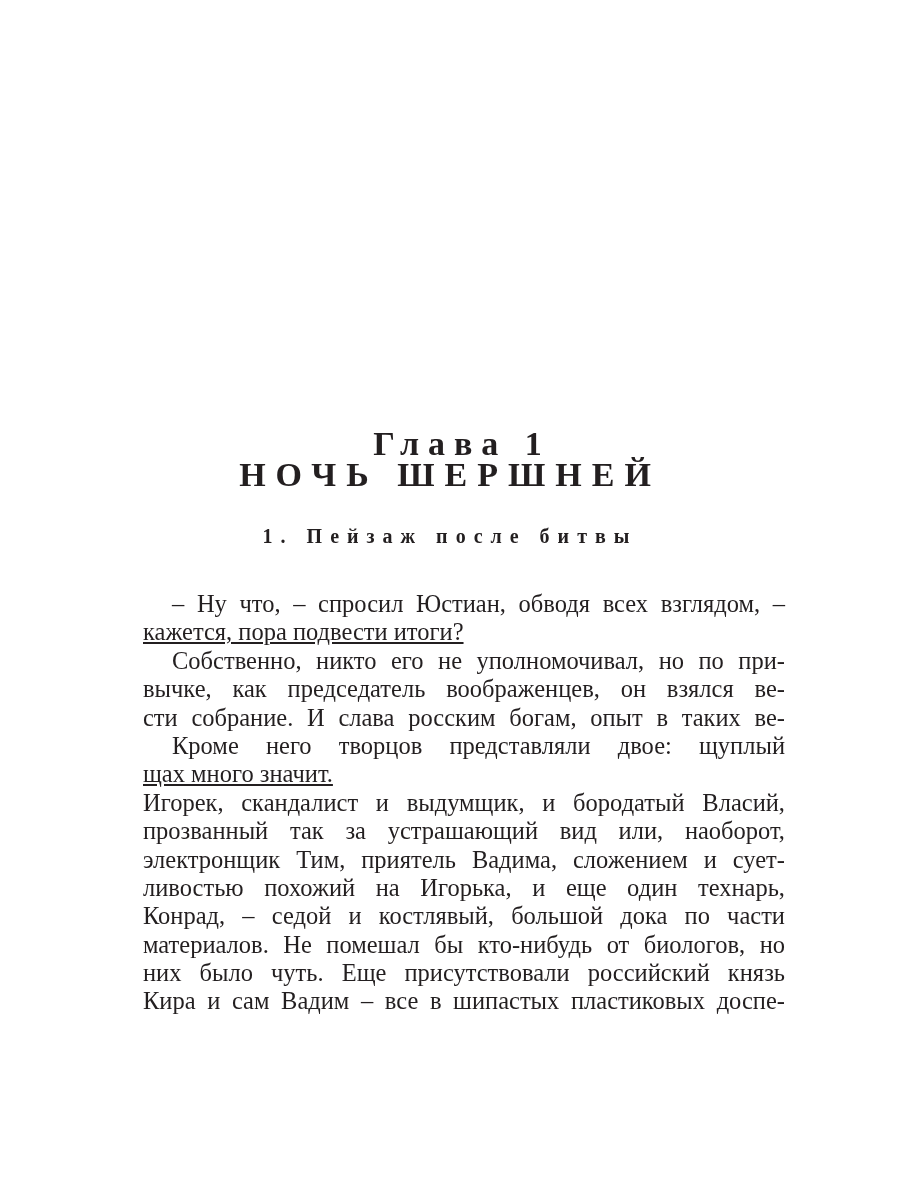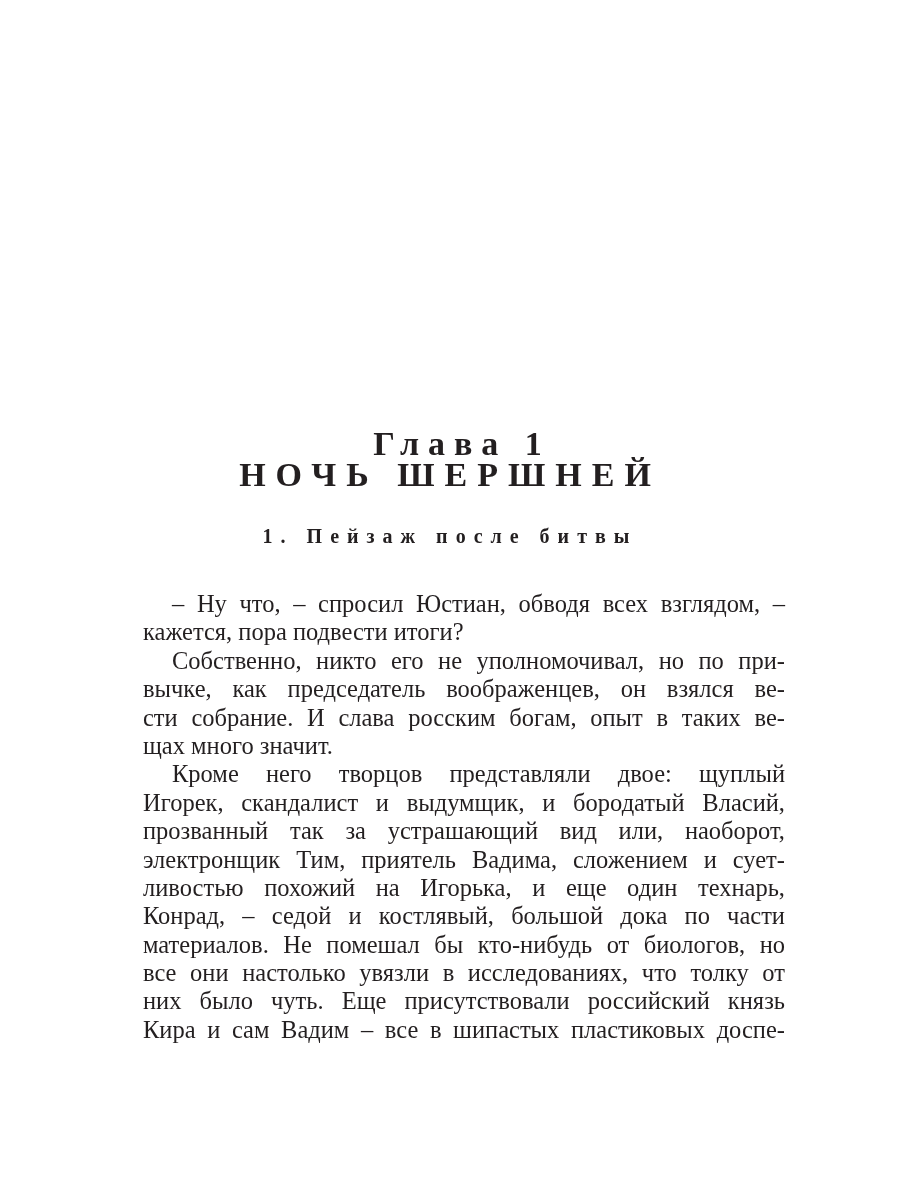--- a/index.html
+++ b/index.html
@@ -7,42 +7,41 @@
        font-family:"Liberation Serif","DejaVu Serif",serif;}
   .page{position:absolute;left:0;top:0;width:900px;height:1200px;}
   .chapter-label{position:absolute;left:0;width:900px;top:424px;text-align:center;
        font-size:34px;font-weight:bold;letter-spacing:9px;line-height:40px;padding-left:12px;}
   .chapter-title{position:absolute;left:0;width:900px;top:455px;text-align:center;
        font-size:34px;font-weight:bold;letter-spacing:10px;line-height:40px;}
   .section-title{position:absolute;left:0;width:900px;top:518px;text-align:center;
        font-size:20px;font-weight:bold;letter-spacing:8px;line-height:36px;}
   .body{position:absolute;left:143px;top:578px;width:642px;font-size:24.5px;line-height:28.4px;margin-top:12px;}
   .line{display:block;white-space:nowrap;text-align:justify;text-align-last:justify;height:28.4px;}
-  .line.last{text-align-last:left;}
+  .line.last{text-align-last:left;text-decoration:underline;}
   .line.indent{padding-left:29px;}
 </style>
 </head>
 <body>
 
 <div class="page">
   <div class="chapter-label">Глава 1</div>
   <div class="chapter-title">НОЧЬ ШЕРШНЕЙ</div>
   <div class="section-title">1. Пейзаж после битвы</div>
 
   <div class="body">
     <span class="line indent">– Ну что, – спросил Юстиан, обводя всех взглядом, –</span>
     <span class="line last">кажется, пора подвести итоги?</span>
     <span class="line indent">Собственно, никто его не уполномочивал, но по при-</span>
     <span class="line">вычке, как председатель воображенцев, он взялся ве-</span>
     <span class="line">сти собрание. И слава росским богам, опыт в таких ве-</span>
+    <span class="line indent">Кроме него творцов представляли двое: щуплый</span>
     <span class="line last">щах много значит.</span>
-    <span class="line indent">Кроме него творцов представляли двое: щуплый</span>
     <span class="line">Игорек, скандалист и выдумщик, и бородатый Власий,</span>
     <span class="line">прозванный так за устрашающий вид или, наоборот,</span>
     <span class="line">электронщик Тим, приятель Вадима, сложением и сует-</span>
     <span class="line">ливостью похожий на Игорька, и еще один технарь,</span>
     <span class="line">Конрад, – седой и костлявый, большой дока по части</span>
     <span class="line">материалов. Не помешал бы кто-нибудь от биологов, но</span>
-    <span class="line">все они настолько увязли в исследованиях, что толку от</span>
     <span class="line">них было чуть. Еще присутствовали российский князь</span>
     <span class="line">Кира и сам Вадим – все в шипастых пластиковых доспе-</span>
   </div>
 </div>
 
 </body></html>

